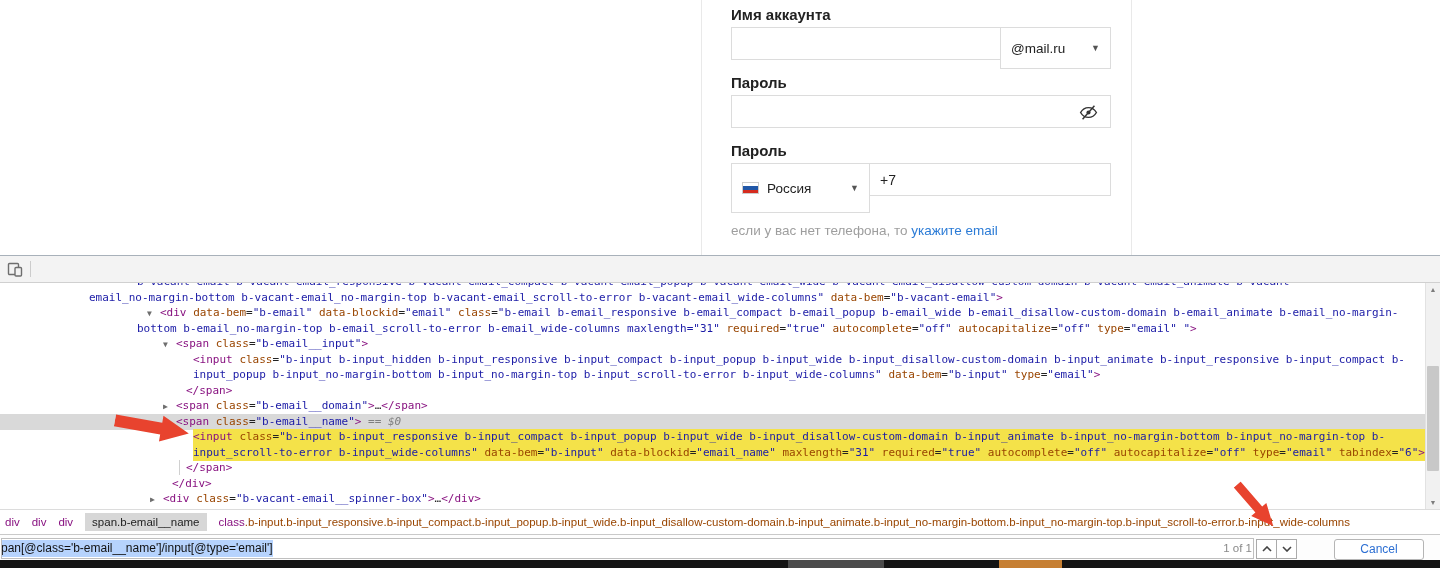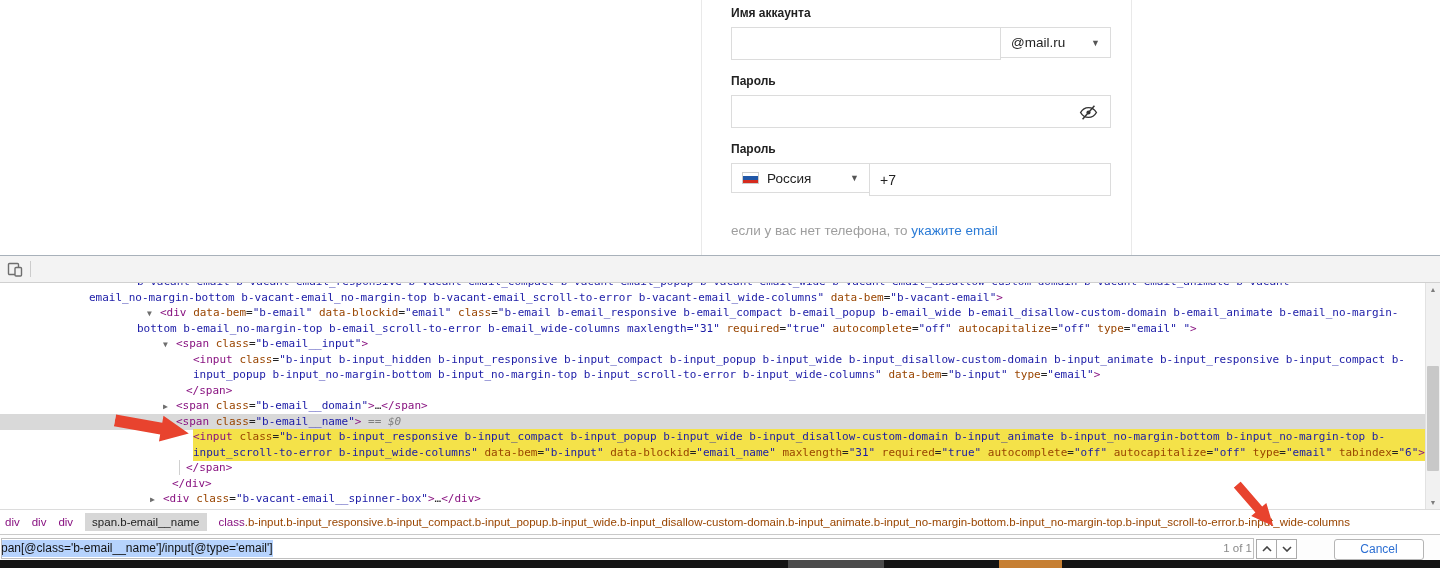--- a/index.html
+++ b/index.html
@@ -1,21 +1,21 @@
 <!DOCTYPE html>
 <html><head>
 <meta charset="utf-8">
 <style>
   html,body{margin:0;padding:0;background:#e9e9e9;}
   .screen{position:relative;width:1440px;height:568px;background:#fff;overflow:hidden;
           font-family:"Liberation Sans",sans-serif;}
   
   .form-card{position:absolute;left:701px;top:0;width:429px;height:255px;
              border-left:1px solid #e9e9e9;border-right:1px solid #e9e9e9;background:#fff;}
-  .f-label{position:absolute;left:29px;font-size:12px;font-weight:bold;color:#222;}
+  .f-label{position:absolute;left:29px;font-size:15px;font-weight:bold;color:#222;}
   .f-box{position:absolute;border:1px solid #dcdcdc;background:#fff;box-sizing:border-box;}
   .f-box input{border:none;outline:none;width:100%;height:100%;font-size:14px;padding:0 10px;
                box-sizing:border-box;font-family:"Liberation Sans",sans-serif;color:#222;background:transparent;}
   .sel{display:flex;align-items:center;justify-content:space-between;padding:0 10px;font-size:13.5px;color:#222;cursor:default;}
   .caret{font-size:9px;color:#555;margin-left:6px;}
   .flag{width:17px;height:12px;border:1px solid #ccc;box-sizing:border-box;margin-right:8px;flex:none;}
   .flag div{height:33.3%;}
   .hint{position:absolute;left:29px;top:199px;width:392px;font-size:13.5px;line-height:21px;color:#9e9e9e;}
   .hint a{color:#2b7bd6;text-decoration:none;cursor:pointer;}
   .eye{position:absolute;right:12px;top:7px;width:19px;height:19px;cursor:pointer;}
@@ -67,39 +67,39 @@
 <body>
 
 <div class="screen">
 
   <div class="form-card">
 
     <div class="f-label" style="top:6px;">Имя аккаунта</div>
     <div class="f-box" style="left:29px;top:27px;width:270px;height:33px;">
       <input type="text" value="" style="">
     </div>
-    <div class="f-box sel" style="left:298px;top:27px;width:111px;height:31px;justify-content:space-between;">
+    <div class="f-box sel" style="left:298px;top:27px;width:111px;height:42px;justify-content:space-between;">
       <span>@mail.ru</span>
       <span class="caret">▼</span>
     </div>
 
     <div class="f-label" style="top:74px;">Пароль</div>
     <div class="f-box" style="left:29px;top:95px;width:380px;height:33px;">
       <input type="password" value="" style="">
       <span class="eye">
         <svg width="19" height="19" viewBox="0 0 24 24">
           <path d="M2 12s3.6-6.2 10-6.2S22 12 22 12s-3.6 6.2-10 6.2S2 12 2 12z" fill="none" stroke="#333" stroke-width="1.8"></path>
           <circle cx="12" cy="12" r="2.6" fill="#333"></circle>
           <line x1="4.5" y1="20.5" x2="19.5" y2="3.5" stroke="#333" stroke-width="1.8"></line>
         </svg>
       </span>
     </div>
 
     <div class="f-label" style="top:142px;">Пароль</div>
-    <div class="f-box sel" style="left:29px;top:163px;width:139px;height:30px;">
+    <div class="f-box sel" style="left:29px;top:163px;width:139px;height:50px;">
       <span style="display:flex;align-items:center;">
         <span class="flag">
           <div style="background:#fff;"></div>
             <div style="background:#2057a7;"></div>
             <div style="background:#d52b1e;"></div>
         </span>
         <span>Россия</span>
       </span>
       <span class="caret">▼</span>
     </div>

